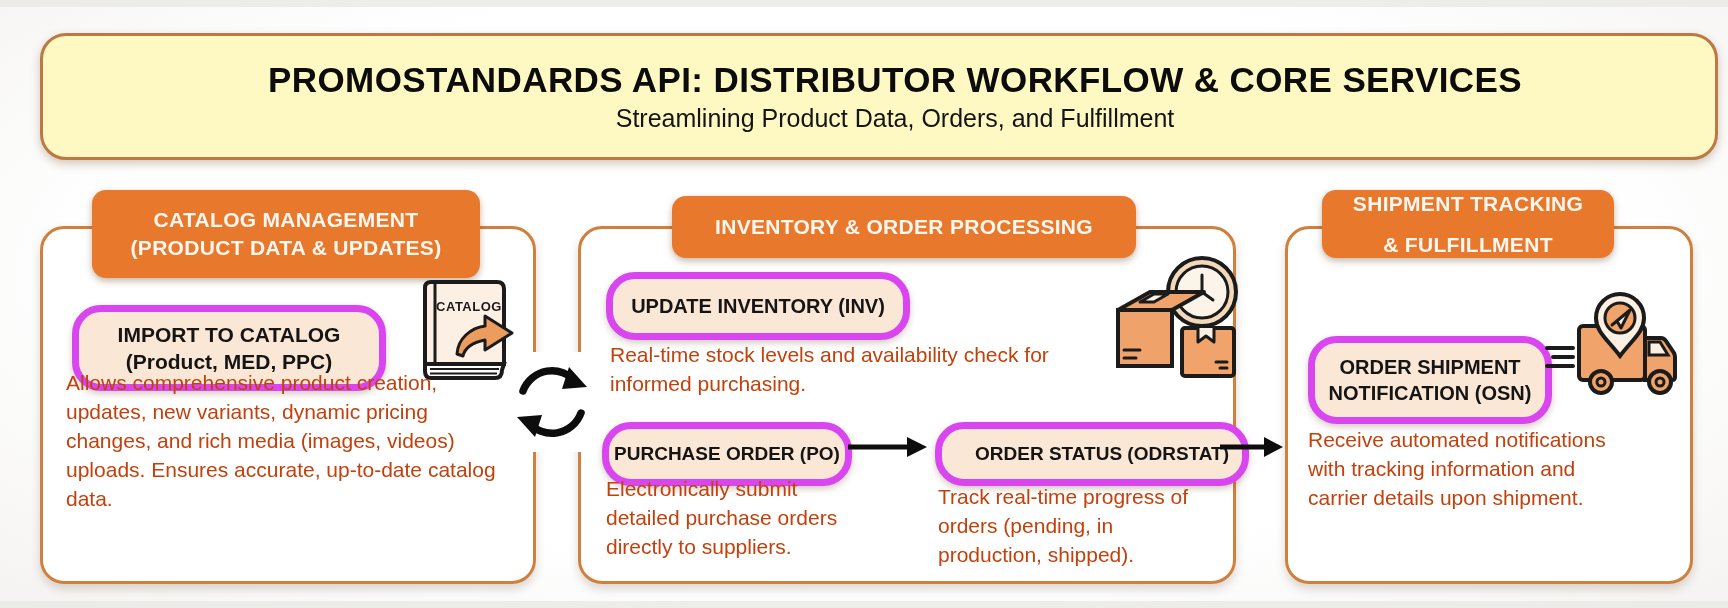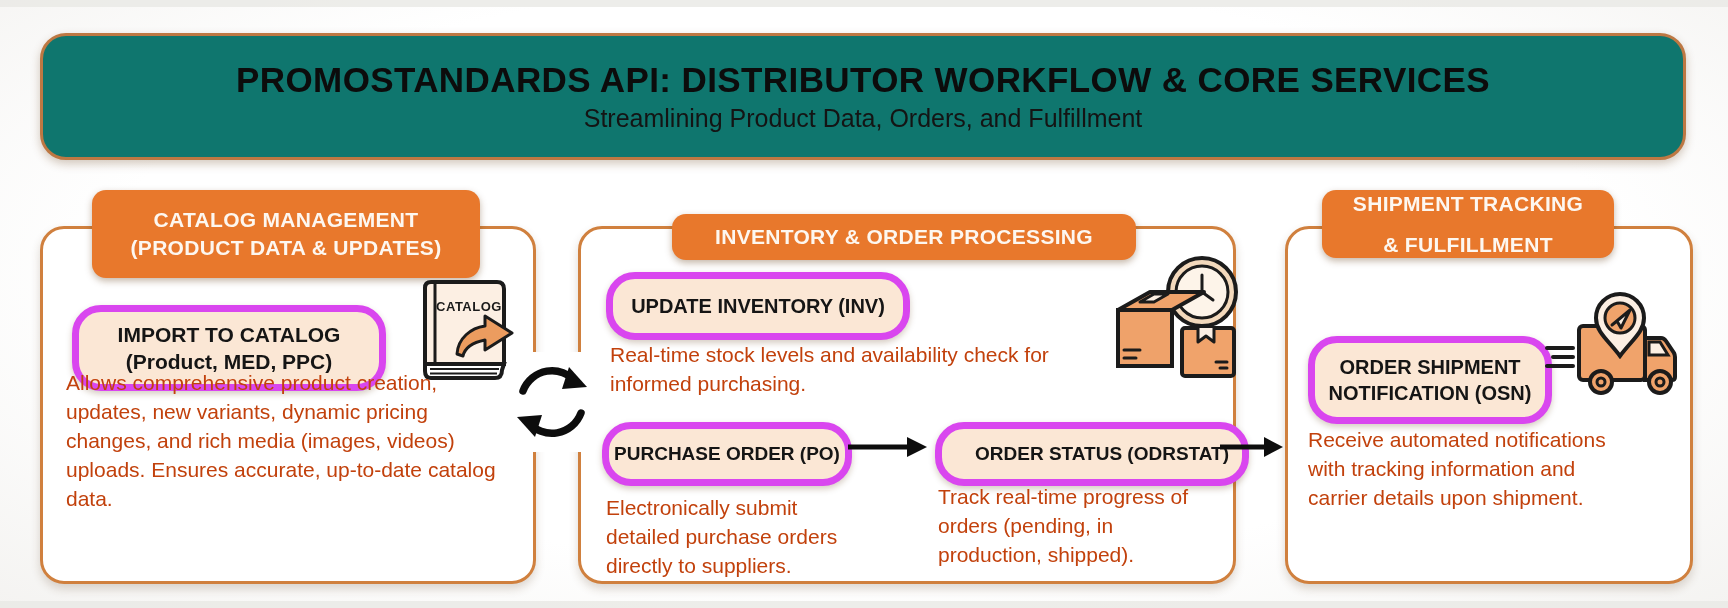--- a/index.html
+++ b/index.html
@@ -6,24 +6,25 @@
   body{
     width:1728px;height:608px;position:relative;overflow:hidden;
     background:radial-gradient(ellipse at 50% 45%, #ffffff 62%, #f4f3f1 100%);
     font-family:"Liberation Sans","DejaVu Sans",sans-serif;color:#111;
   }
   .abs{position:absolute;}
   .edge-band{left:0;width:1728px;background:#e9e8e5;opacity:.8;}
   
   .header-box{
     left:40px;top:33px;width:1640px;height:121px;
-    background:#0f766e;border:3px solid #BD7843;border-radius:26px;
+    background:#fef9c3;border:3px solid #BD7843;border-radius:26px;
     box-shadow:0 4px 10px rgba(100,60,20,.28);
     display:flex;flex-direction:column;align-items:center;justify-content:center;gap:4px;
     z-index:2;
+    padding-left:32px;
   }
   .header-title{font-size:35px;font-weight:bold;letter-spacing:.4px;color:#0c0c0c;text-align:center;}
   .header-subtitle{font-size:25px;color:#141414;text-align:center;}
   
   .panel{
     background:#fff;border:3px solid #D0803E;border-radius:24px;
     box-shadow:0 5px 10px rgba(90,60,30,.20);
     z-index:1;
   }
   .panel-badge{
@@ -80,21 +81,21 @@
 <div class="abs icon-wrap" style="left:507px;top:357px;width:90px;height:90px;">
   <svg width="90" height="90" viewBox="0 0 90 90">
     <path d="M16 34 A31 31 0 0 1 69 25" fill="none" stroke="#0d0d0d" stroke-width="7.5" stroke-linecap="round"></path>
     <polygon points="62,10 80,30 55,32" fill="#0d0d0d"></polygon>
     <path d="M74 56 A31 31 0 0 1 21 65" fill="none" stroke="#0d0d0d" stroke-width="7.5" stroke-linecap="round"></path>
     <polygon points="28,80 10,60 35,58" fill="#0d0d0d"></polygon>
   </svg>
 </div>
 
 <div class="abs panel" style="left:578px;top:226px;width:652px;height:352px;"></div>
-<div class="abs panel-badge" style="left:672px;top:214px;width:464px;height:46px;">
+<div class="abs panel-badge" style="left:672px;top:196px;width:464px;height:62px;">
   <span>INVENTORY &amp; ORDER PROCESSING</span>
 </div>
 <div class="abs service-badge" style="left:606px;top:272px;width:290px;height:54px;font-size:20px;">
   <span>UPDATE INVENTORY (INV)</span>
 </div>
 <div class="abs desc" style="left:610px;top:340px;width:468px;">Real-time stock levels and availability check for informed purchasing.</div>
 <div class="abs icon-wrap" style="left:1110px;top:250px;width:140px;height:135px;">
   <svg width="140" height="135" viewBox="0 0 140 135">
     <circle cx="92" cy="42" r="34" fill="#F3D9BC" stroke="#1b1b1b" stroke-width="4"></circle>
     <circle cx="92" cy="42" r="26" fill="#FDF4E9" stroke="#1b1b1b" stroke-width="3"></circle>
@@ -116,21 +117,21 @@
 </div>
 <div class="abs icon-wrap" style="left:845px;top:435px;width:84px;height:24px;">
   <svg width="84" height="24" viewBox="0 0 84 24">
     <line x1="3" y1="12" x2="64" y2="12" stroke="#0d0d0d" stroke-width="5"></line>
     <polygon points="62,2 82,12 62,22" fill="#0d0d0d"></polygon>
   </svg>
 </div>
 <div class="abs service-badge" style="left:935px;top:422px;width:280px;height:50px;font-size:19px;padding-left:20px;">
   <span>ORDER STATUS (ODRSTAT)</span>
 </div>
-<div class="abs desc" style="left:606px;top:493px;width:262px;">Electronically submit detailed purchase orders directly to suppliers.</div>
+<div class="abs desc" style="left:606px;top:474px;width:262px;">Electronically submit detailed purchase orders directly to suppliers.</div>
 <div class="abs desc" style="left:938px;top:482px;width:268px;">Track real-time progress of orders (pending, in production, shipped).</div>
 
 <div class="abs mask" style="left:1222px;top:430px;width:18px;height:34px;"></div>
 <div class="abs icon-wrap" style="left:1218px;top:435px;width:66px;height:24px;">
   <svg width="66" height="24" viewBox="0 0 66 24">
     <line x1="2" y1="12" x2="48" y2="12" stroke="#0d0d0d" stroke-width="5"></line>
     <polygon points="46,2 65,12 46,22" fill="#0d0d0d"></polygon>
   </svg>
 </div>
 

